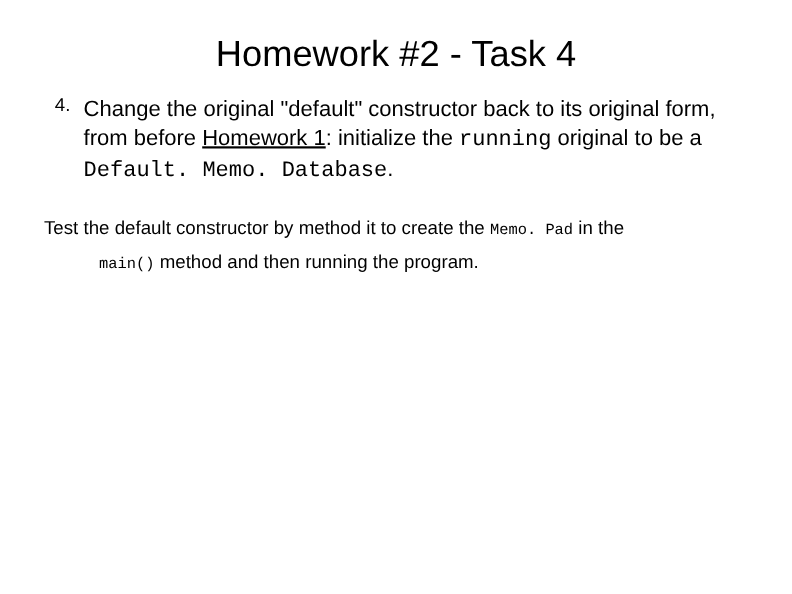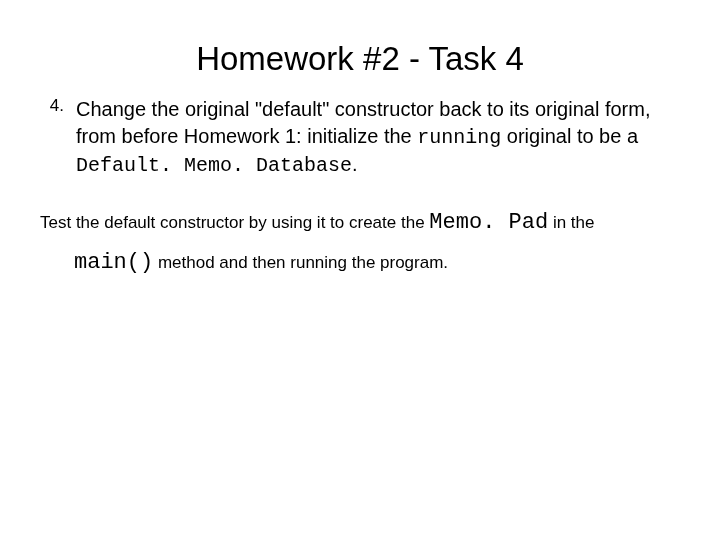--- a/index.html
+++ b/index.html
@@ -13,65 +13,66 @@
       background: #ffffff;
       font-family: Arial, Helvetica, sans-serif;
       color: #000000;
       padding: 16px 40px;
     }
     .title {
       font-size: 33px;
       font-weight: normal;
       text-align: center;
       margin-bottom: 18px;
-      margin-top: 24px;
+      margin-top: 14px;
     }
     .list-item {
       display: flex;
       align-items: flex-start;
       margin-bottom: 24px;
     }
     .list-number {
       font-size: 17px;
       margin-right: 12px;
       min-width: 24px;
       text-align: right;
     }
     .list-content {
       font-size: 20px;
       line-height: 1.35;
       flex: 1;
     }
     .underline {
+      text-decoration: underline;
     }
     .mono {
       font-family: "Courier New", Courier, monospace;
       font-size: 20px;
     }
     .test-paragraph {
       font-size: 17px;
       line-height: 1.8;
       margin-top: 8px;
     }
     .test-paragraph .mono {
-      font-size: 22px;
+      font-size: 14px;
     }
     .indent {
-      margin-left: 16px;
+      margin-left: 32px;
       padding-left: 18px;
     }
   </style>
 </head>
 <body>
 
 <h1 class="title">Homework #2 - Task 4</h1>
 
 <div class="list-item">
   <div class="list-number">4.</div>
   <div class="list-content">
     <span>Change the original "default" constructor back to its original form, from before </span><span class="underline">Homework 1</span><span>: initialize the </span><span class="mono">running</span><span> original to be a </span><span class="mono">Default. Memo. Database</span><span>.</span>
   </div>
 </div>
 
 <div class="test-paragraph">
-  <span>Test the default constructor by using it to create the </span><span class="mono">Memo. Pad</span><span> in the </span><br>
+  <span>Test the default constructor by method it to create the </span><span class="mono">Memo. Pad</span><span> in the </span><br>
   <span class="indent"><span class="mono">main()</span><span> method and then running the program.</span></span>
 </div>
 
 </body></html>

